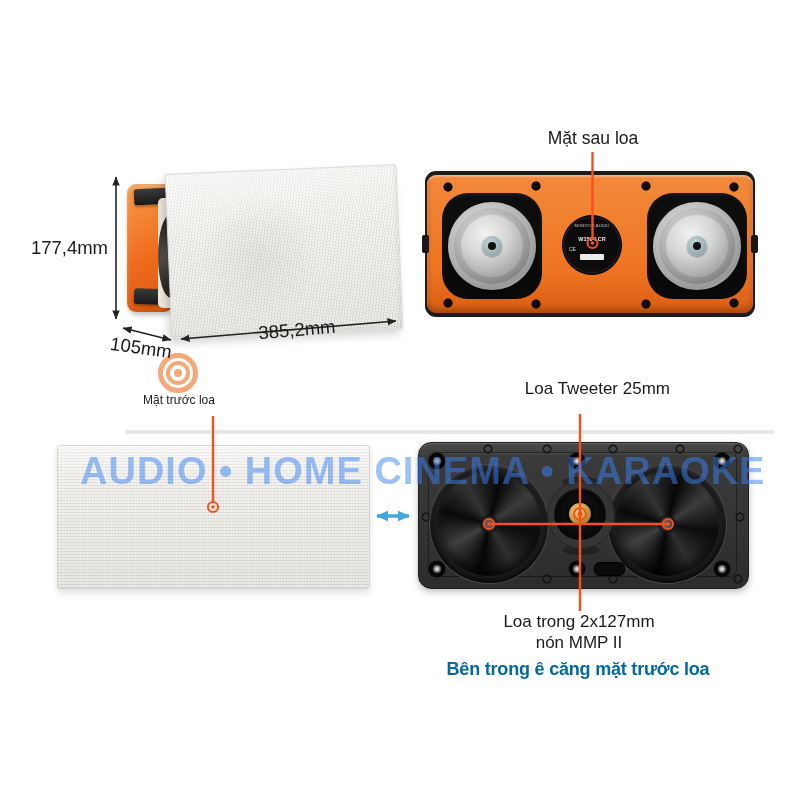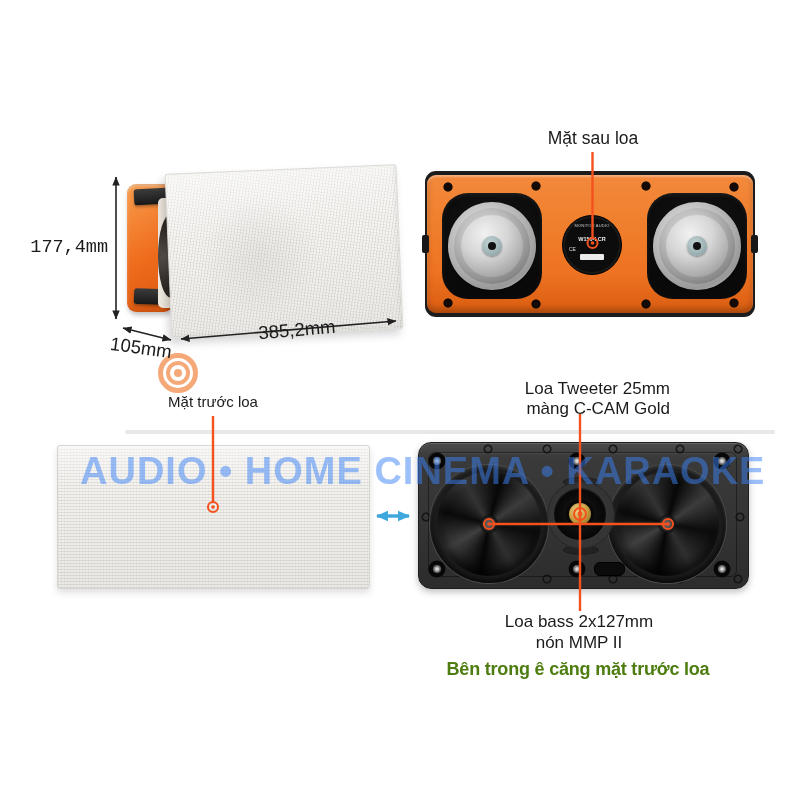--- a/index.html
+++ b/index.html
@@ -145,29 +145,29 @@
   .tw-oval{position:absolute;width:34px;height:8px;border-radius:50%;
            border:1px solid #1e1e1e;background:rgba(0,0,0,.28);}
   .tw-oval-top{left:563px;top:477px;}
   .tw-oval-bottom{left:563px;top:545px;}
   .br-slot{position:absolute;left:594px;top:562px;width:29px;height:12px;border-radius:6px;
            background:#0b0b0b;border:1px solid #000;}
 
   
   .anno{position:absolute;left:0;top:0;width:800px;height:800px;pointer-events:none;}
   .lbl{position:absolute;color:#1b1b1b;}
-  .lbl-height{left:22px;top:237px;width:86px;text-align:right;font-size:18.5px;font-family:Liberation Mono, monospace;}
+  .lbl-height{left:22px;top:237px;width:86px;text-align:right;font-size:18.5px;}
   .lbl-depth{left:104px;top:337px;width:74px;text-align:center;font-size:18.5px;transform:rotate(8deg);}
   .lbl-width{left:240px;top:319px;width:114px;text-align:center;font-size:18.5px;transform:rotate(-5deg);}
   .lbl-back{left:523px;top:128px;width:140px;text-align:center;font-size:17.5px;}
-  .lbl-front{left:143px;top:393px;width:140px;text-align:center;font-size:15px;}
+  .lbl-front{left:143px;top:393px;width:140px;text-align:left;font-size:12px;}
   .lbl-tweeter{left:490px;top:379px;width:180px;text-align:right;font-size:17px;line-height:1.18;}
   .lbl-bass{left:489px;top:612px;width:180px;text-align:center;font-size:17px;line-height:1.22;}
   .lbl-note{left:408px;top:659px;width:340px;text-align:center;font-size:18px;font-weight:700;
-            color:#4d7c0f;letter-spacing:-0.2px;}
+            color:#0369a1;letter-spacing:-0.2px;}
 </style>
 </head>
 <body>
 
 <div class="canvas">
 
   <div class="divider-bar"></div>
   <div class="wm-target">
     <div class="wm-ring-outer"></div>
     <div class="wm-ring-mid"></div>
@@ -279,17 +279,17 @@
     <g>
       <line x1="377" y1="516" x2="409" y2="516" stroke="#3ea7dc" stroke-width="3.4" marker-start="url(#bh-start)" marker-end="url(#bh-end)"></line>
     </g>
   </svg>
 
   <div class="lbl lbl-height">177,4mm</div>
   <div class="lbl lbl-depth">105mm</div>
   <div class="lbl lbl-width">385,2mm</div>
   <div class="lbl lbl-back">Mặt sau loa</div>
   <div class="lbl lbl-front">Mặt trước loa</div>
-  <div class="lbl lbl-tweeter"><span>Loa Tweeter 25mm</span><br><span>màng C-CAM Gold</span></div>
-  <div class="lbl lbl-bass"><span>Loa bass 2x127mm</span><br><span>nón MMP II</span></div>
+  <div class="lbl lbl-tweeter"><span>Loa Tweeter 25mm</span><br></div>
+  <div class="lbl lbl-bass"><span>Loa trong 2x127mm</span><br><span>nón MMP II</span></div>
   <div class="lbl lbl-note">Bên trong ê căng mặt trước loa</div>
 
 </div>
 
 </body></html>

